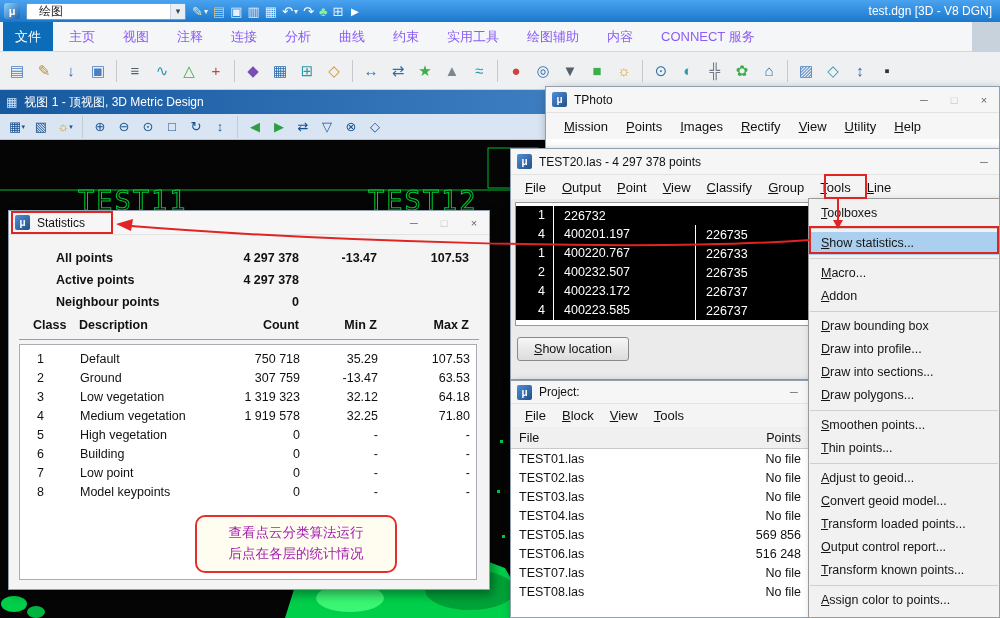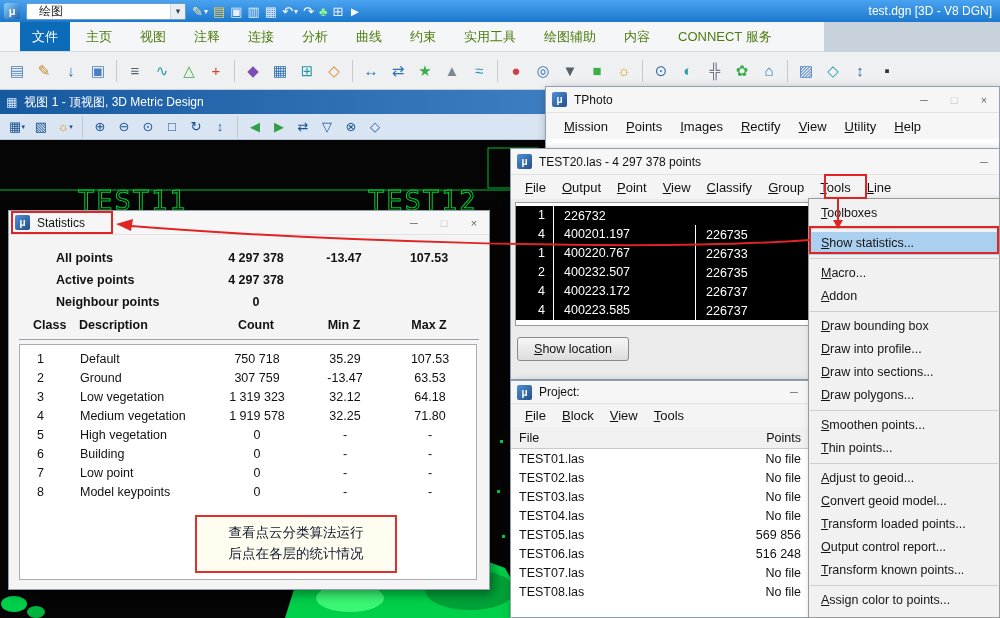--- a/index.html
+++ b/index.html
@@ -11,22 +11,22 @@
 .titlebar{position:absolute;left:0;top:0;width:1000px;height:22px;background:linear-gradient(#4aa3f0,#1b78cc);display:flex;align-items:center;padding:0 8px 0 4px;gap:6px;z-index:2}
 .appicon{width:16px;height:16px;border-radius:3px;background:linear-gradient(135deg,#8fd3ff,#1e5fa8);color:#fff;font-size:11px;font-weight:bold;display:flex;align-items:center;justify-content:center}
 .combo{width:160px;height:17px;background:#fff;border:1px solid #6f9cc6;border-radius:2px;display:flex;align-items:center;font-size:12px;color:#222;padding-left:12px;overflow:hidden}
 .combo-arrow{margin-left:auto;width:15px;height:100%;display:flex;align-items:center;justify-content:center;color:#444;font-size:9px;background:#e9eef4;border-left:1px solid #c8d4e0}
 .tb-icons{display:flex;align-items:center;gap:5px}
 .bicon{height:18px;display:flex;align-items:center;font-size:13px}
 .bicon .caret{font-size:8px;color:#eaf2fa;margin-left:1px}
 .doc-title{margin-left:auto;color:#fff;font-size:12px;white-space:nowrap}
 
 
-.ribbon-tabs{position:absolute;top:22px;left:0;width:824px;height:30px;background:#f5f6f7;border-bottom:1px solid #d5d9dd;display:flex;align-items:stretch;padding-left:20px;z-index:2}
-.rtab{padding:0 12px;line-height:29px;font-size:13px;color:#4d7c0f;margin-right:4px;white-space:nowrap}
+.ribbon-tabs{position:absolute;top:22px;left:0;width:972px;height:30px;background:#f5f6f7;border-bottom:1px solid #d5d9dd;display:flex;align-items:stretch;padding-left:3px;z-index:2}
+.rtab{padding:0 12px;line-height:29px;font-size:13px;color:#8b5cf6;margin-right:4px;white-space:nowrap}
 .rtab.active{background:#0d6cb8;color:#fff}
 
 
 .main-toolbar{position:absolute;top:52px;left:0;width:1000px;height:38px;background:#eef0f2;border-bottom:1px solid #c9ced3;display:flex;align-items:center;padding-left:4px;gap:1px;z-index:2}
 .ticon{width:26px;height:26px;display:flex;align-items:center;justify-content:center;font-size:15px}
 .tsep{width:1px;height:22px;background:#c5cad0;margin:0 4px}
 
 
 .viewwin{position:absolute;left:0;top:90px;width:1000px;height:528px;z-index:1}
 .viewtitle{height:24px;background:linear-gradient(to right,#17599f,#5c9bdd);display:flex;align-items:center;gap:7px;padding-left:6px;font-size:12px;color:#fff}
@@ -72,29 +72,29 @@
 .prows{position:absolute;left:0;right:0;top:68px;bottom:0;background:#fff}
 .prow{display:flex;justify-content:space-between;align-items:center;height:19px;padding:0 8px;font-size:12.5px;color:#111}
 
 
 #stats{left:8px;top:210px;width:482px;height:380px;z-index:30;background:#f4f4f4}
 #stats .wtitle{height:24px}
 .stats-body{position:relative;height:355px;padding:12px 10px 0}
 .srow{display:grid;grid-template-columns:44px 150px 98px 78px 92px;align-items:center;font-size:12.5px;color:#111}
 .sum{height:22px;font-weight:bold}
 .sum .lab{grid-column:1/3;padding-left:37px}
-.cnt,.mn,.mx{text-align:center;padding-right:12px}
+.cnt,.mn,.mx{text-align:right;padding-right:12px}
 .shead{height:24px;font-weight:bold}
 .c-cl{padding-left:14px}
 .c-num{text-align:right;padding-right:20px}
 .c-ds{padding-left:16px}
 .shr{border-top:1px solid #9f9f9f;margin:2px 0 4px}
 .spanel{position:relative;height:236px;border:1px solid #a9adb3;background:#fff;padding-top:4px;margin-right:2px;overflow:hidden}
 .spanel .srow{height:19px}
-.note{position:absolute;left:186px;top:280px;width:202px;height:58px;border:2px solid #e23030;border-radius:0;background:#fffdf0;color:#0f172a;font-size:13.5px;line-height:1.55;display:flex;flex-direction:column;align-items:center;justify-content:center;z-index:5}
+.note{position:absolute;left:186px;top:280px;width:202px;height:58px;border:2px solid #e23030;border-radius:10px;background:#fffdf0;color:#a21caf;font-size:13.5px;line-height:1.55;display:flex;flex-direction:column;align-items:center;justify-content:center;z-index:5}
 
 
 #tools-menu{position:absolute;left:808px;top:198px;width:192px;height:420px;background:#f1f1f1;border:1px solid #9a9a9a;box-shadow:4px 4px 8px rgba(0,0,0,.35);z-index:40;padding-top:3px;overflow:hidden}
 .tmi{height:23px;line-height:23px;padding-left:12px;font-size:12.5px;color:#151515;white-space:nowrap}
 .tmi.hl{background:#abcfee}
 .msep{height:1px;background:#cfcfcf;margin:3px 1px}
 
 
 .annot{position:absolute;left:0;top:0;z-index:60;pointer-events:none}
 </style>

